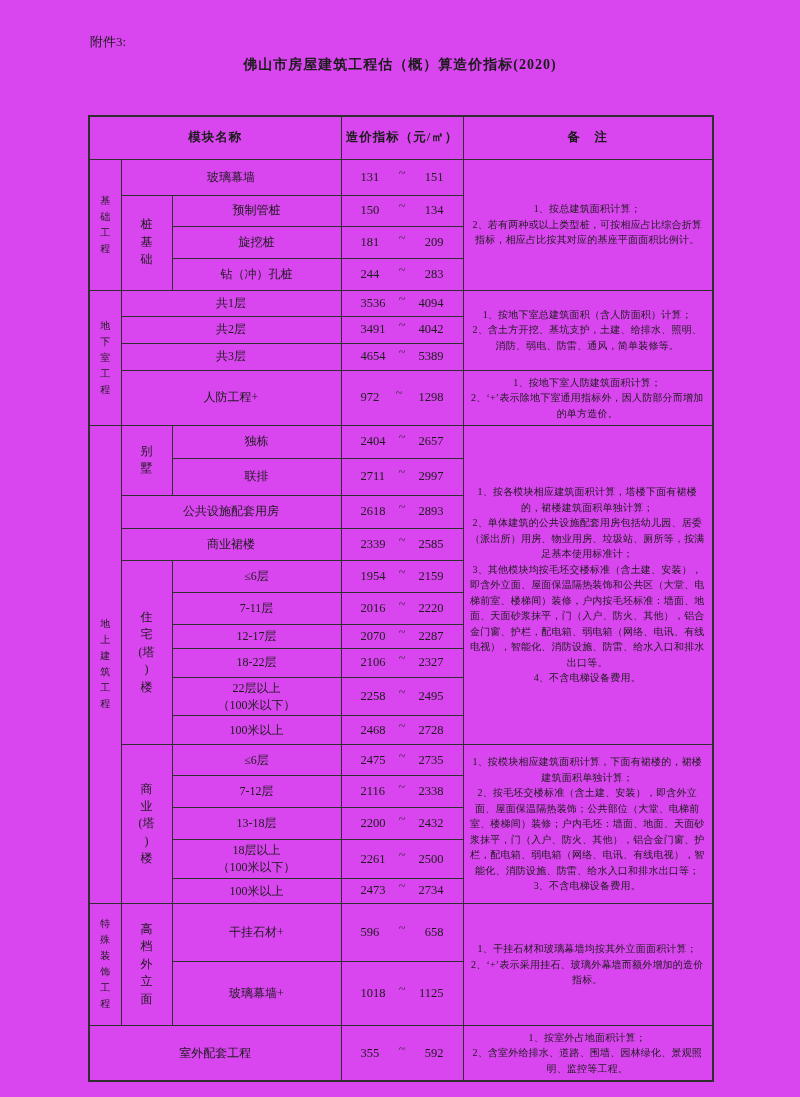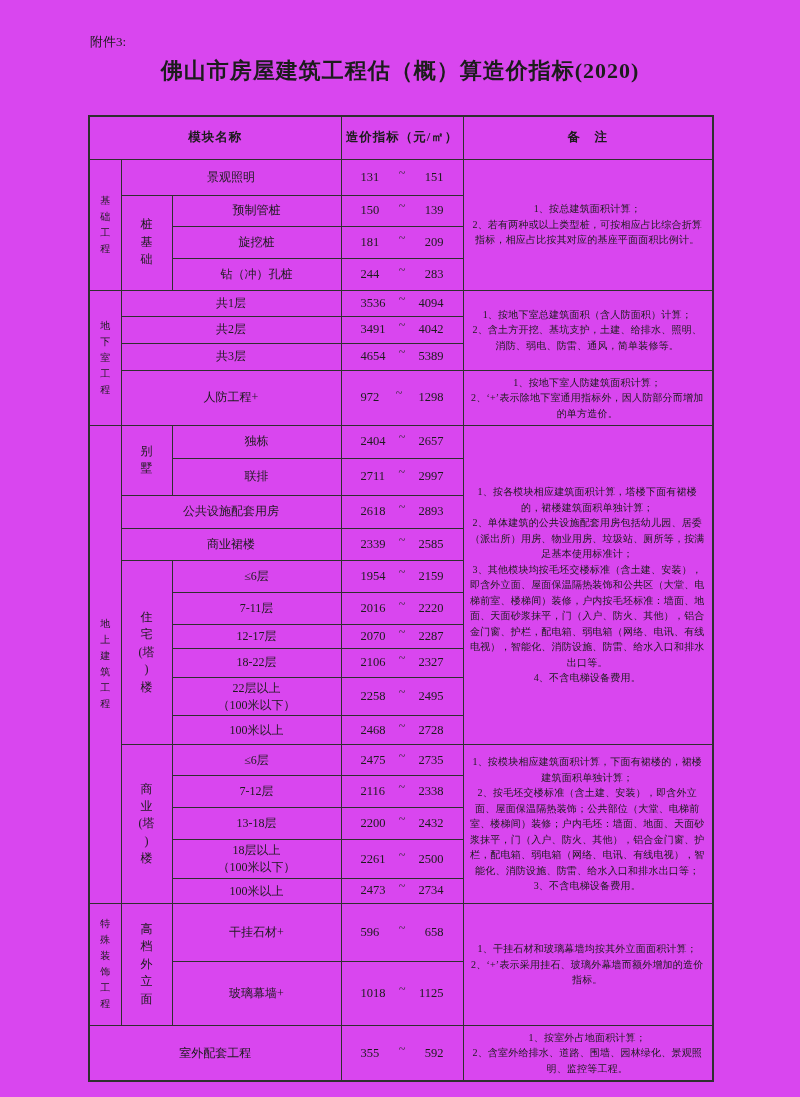--- a/index.html
+++ b/index.html
@@ -18,21 +18,21 @@
     left: 90px;
     top: 33px;
     font-size: 13px;
   }
   .doc-title {
     position: absolute;
     left: 0;
     top: 56px;
     width: 100%;
     text-align: center;
-    font-size: 22px;
+    font-size: 14px;
     font-weight: bold;
     letter-spacing: 1px;
   }
   table.cost-table {
     position: absolute;
     left: 88px;
     top: 115px;
     width: 624px;
     border-collapse: collapse;
     table-layout: fixed;
@@ -115,41 +115,41 @@
       <tr style="height:43px">
         <td colspan="3" class="header-cell">模块名称</td>
         <td class="header-cell">造价指标（元/㎡）</td>
         <td class="header-cell">备　注</td>
       </tr>
 
       <tr style="height:36px">
         <td rowspan="4" class="section-cell">
           <span class="vlabel">基础工程</span>
         </td>
-        <td colspan="2" class="name-cell">景观照明</td>
+        <td colspan="2" class="name-cell">玻璃幕墙</td>
         <td class="price-cell">
           <div class="price">
             <span class="p-num">131</span>
             <span class="p-tilde">~</span>
             <span class="p-num">151</span>
           </div>
         </td>
         <td rowspan="4" class="remark-cell">
           <div class="remark">1、按总建筑面积计算；
 2、若有两种或以上类型桩，可按相应占比综合折算指标，相应占比按其对应的基座平面面积比例计。</div>
         </td>
       </tr>
       <tr style="height:31px">
         <td rowspan="3" class="group-cell">桩基础</td>
         <td class="name-cell">预制管桩</td>
         <td class="price-cell">
           <div class="price">
             <span class="p-num">150</span>
             <span class="p-tilde">~</span>
-            <span class="p-num">139</span>
+            <span class="p-num">134</span>
           </div>
         </td>
       </tr>
       <tr style="height:32px">
         <td class="name-cell">旋挖桩</td>
         <td class="price-cell">
           <div class="price">
             <span class="p-num">181</span>
             <span class="p-tilde">~</span>
             <span class="p-num">209</span>

